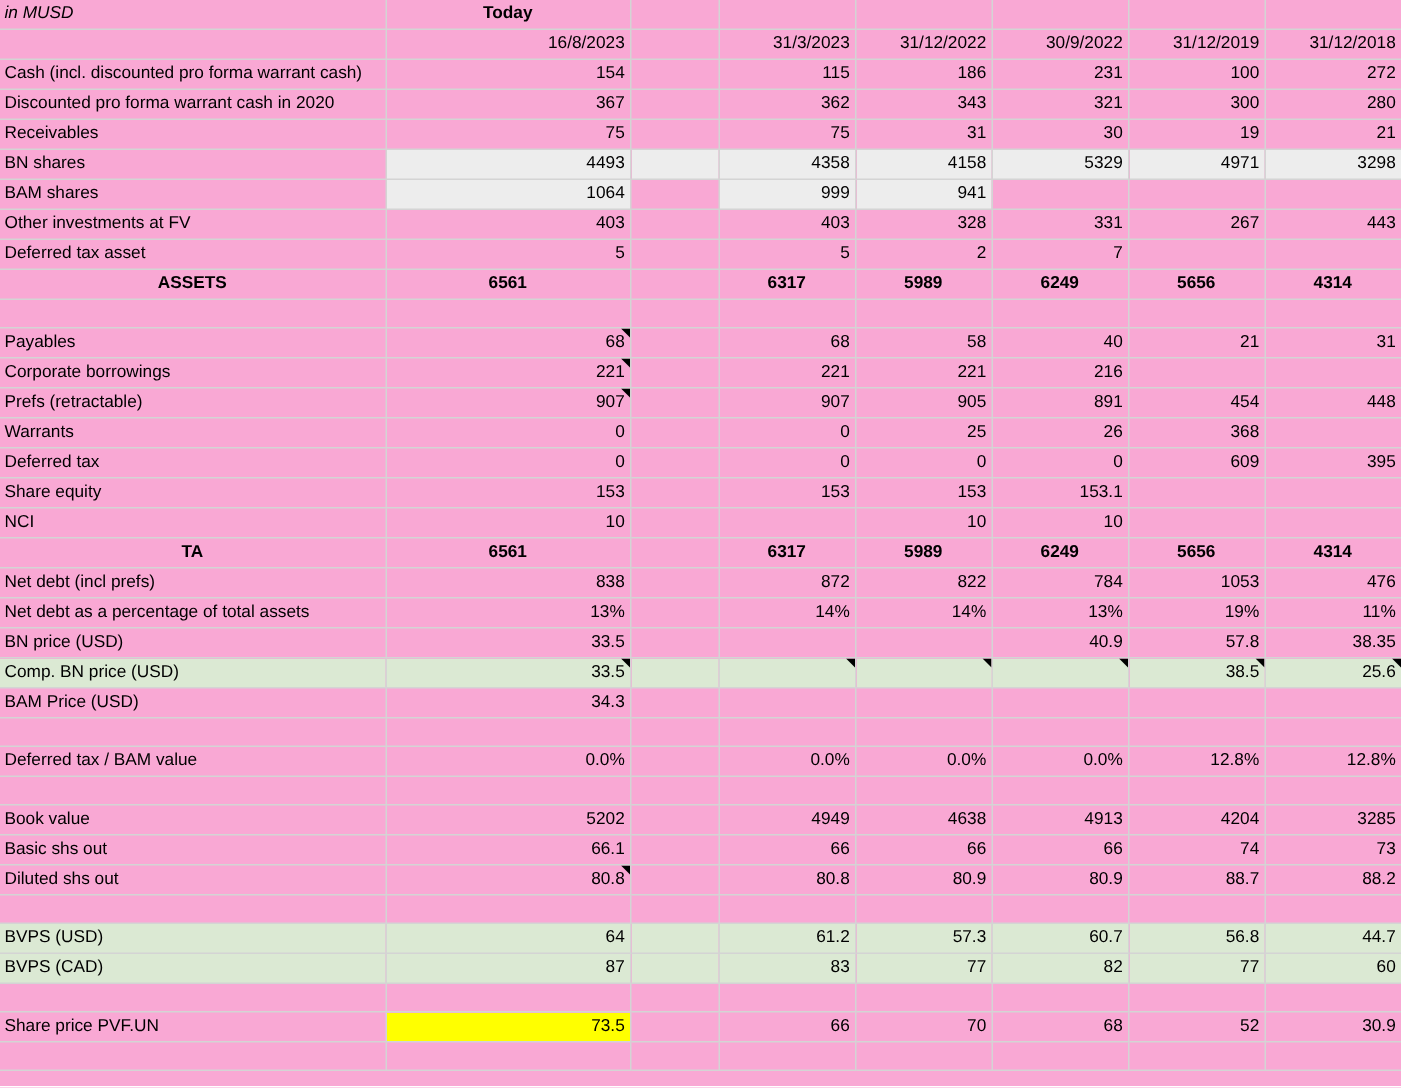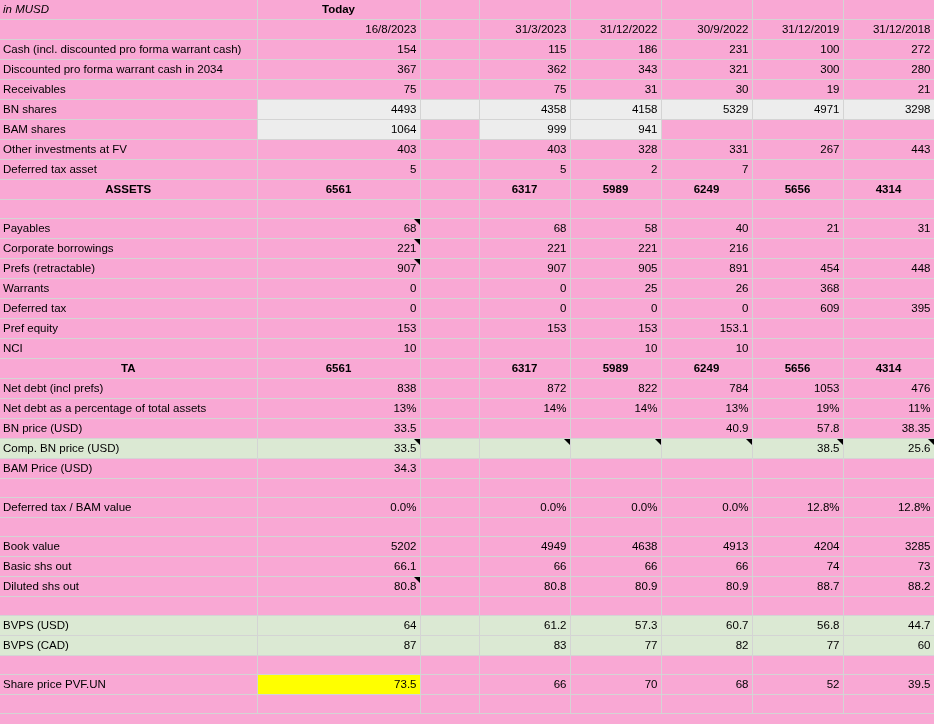--- a/index.html
+++ b/index.html
@@ -111,21 +111,21 @@
           <td class="label">Cash (incl. discounted pro forma warrant cash)</td>
           <td class="num">154</td>
           <td class="blankcell"></td>
           <td class="num">115</td>
           <td class="num">186</td>
           <td class="num">231</td>
           <td class="num">100</td>
           <td class="num">272</td>
         </tr>
         <tr>
-          <td class="label">Discounted pro forma warrant cash in 2034</td>
+          <td class="label">Discounted pro forma warrant cash in 2020</td>
           <td class="num">367</td>
           <td class="blankcell"></td>
           <td class="num">362</td>
           <td class="num">343</td>
           <td class="num">321</td>
           <td class="num">300</td>
           <td class="num">280</td>
         </tr>
         <tr>
           <td class="label">Receivables</td>
@@ -241,21 +241,21 @@
           <td class="label">Deferred tax</td>
           <td class="num">0</td>
           <td class="blankcell"></td>
           <td class="num">0</td>
           <td class="num">0</td>
           <td class="num">0</td>
           <td class="num">609</td>
           <td class="num">395</td>
         </tr>
         <tr>
-          <td class="label">Pref equity</td>
+          <td class="label">Share equity</td>
           <td class="num">153</td>
           <td class="blankcell"></td>
           <td class="num">153</td>
           <td class="num">153</td>
           <td class="num">153.1</td>
           <td class="num"></td>
           <td class="num"></td>
         </tr>
         <tr>
           <td class="label">NCI</td>
@@ -428,21 +428,21 @@
           <td class="num"></td>
         </tr>
         <tr>
           <td class="label">Share price PVF.UN</td>
           <td class="num fill-yellow">73.5</td>
           <td class="blankcell"></td>
           <td class="num">66</td>
           <td class="num">70</td>
           <td class="num">68</td>
           <td class="num">52</td>
-          <td class="num">39.5</td>
+          <td class="num">30.9</td>
         </tr>
         <tr>
           <td class="label"></td>
           <td class="num"></td>
           <td class="blankcell"></td>
           <td class="num"></td>
           <td class="num"></td>
           <td class="num"></td>
           <td class="num"></td>
           <td class="num"></td>

